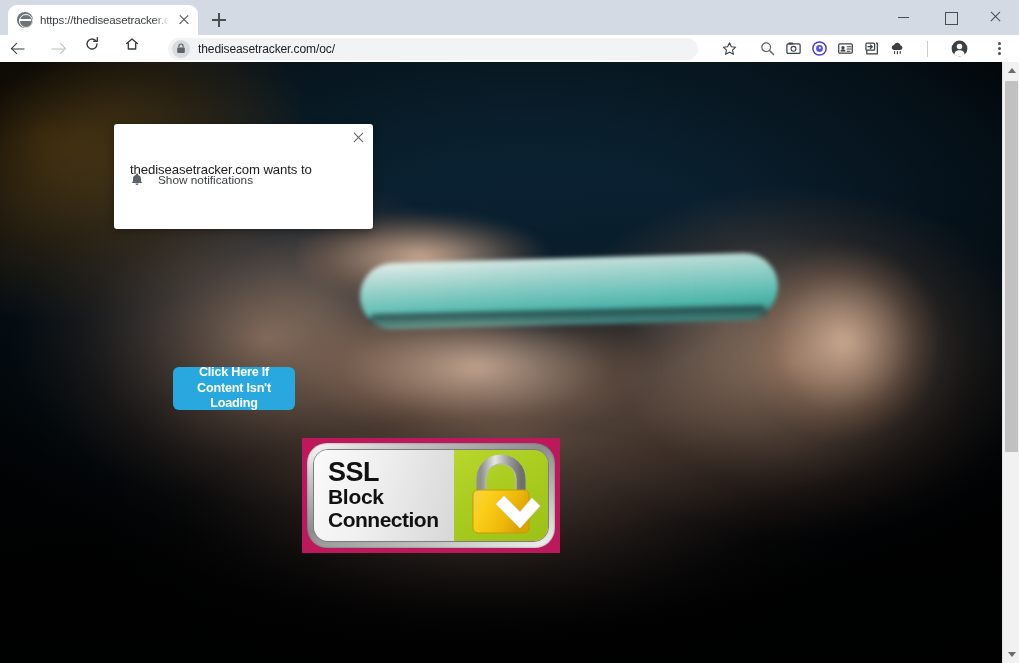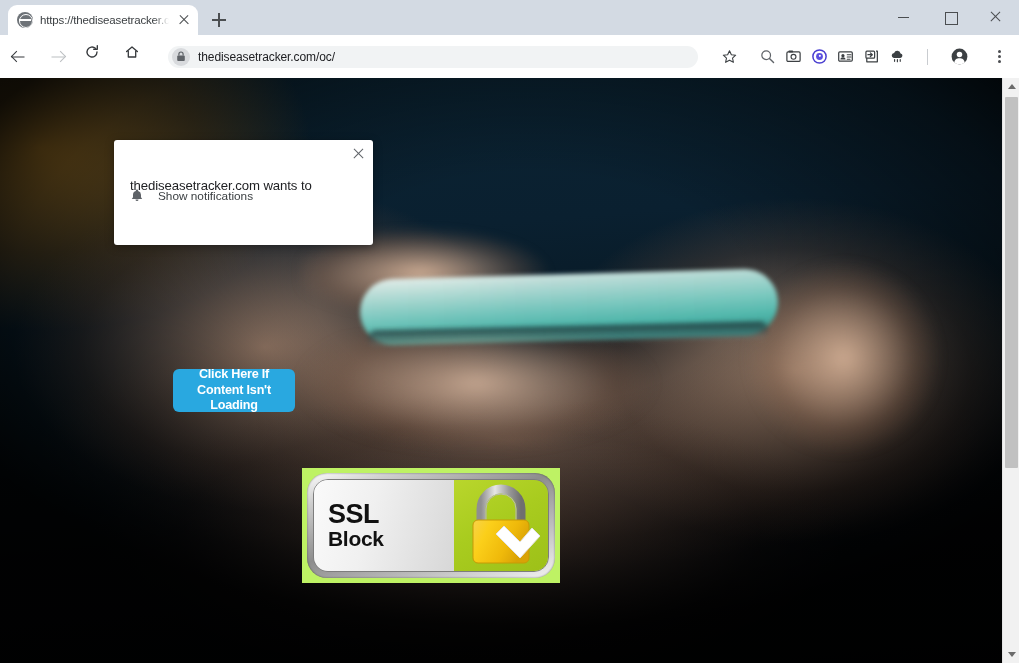--- a/index.html
+++ b/index.html
@@ -105,21 +105,21 @@
   }
   .wc-close::before, .wc-close::after {
     content: ""; position: absolute; left: 16px; top: 16.4px;
     width: 13px; height: 1.2px; background: #4a4d50;
   }
   .wc-close::before { transform: rotate(45deg); }
   .wc-close::after  { transform: rotate(-45deg); }
 
   
   .toolbar {
-    height: 43px;
+    height: 27px;
     background: #ffffff;
     display: flex; align-items: center;
     padding: 0 6px 0 4px;
     gap: 12px;
     flex: 0 0 auto;
   }
   .navbtn {
     width: 28px; height: 26px; position: relative; flex: 0 0 28px;
   }
   .arrow-back, .arrow-fwd {
@@ -250,43 +250,43 @@
   .thumb-right {
     position: absolute; left: 740px; top: 170px;
     width: 230px; height: 220px;
     background: radial-gradient(ellipse 50% 52% at 45% 50%, rgba(224,186,158,0.84) 0%, rgba(146,106,82,0.28) 62%, rgba(0,0,0,0) 85%);
     filter: blur(6px);
   }
 
   
   .cta {
     position: absolute;
-    left: 173px; top: 291px;
+    left: 173px; top: 305px;
     width: 122px; height: 43px;
     background: #29a8e0;
     border-radius: 6px;
     display: flex; align-items: center; justify-content: center;
     box-shadow: 0 0 0 0 rgba(0,0,0,0);
   }
   .cta-text {
     color: #ffffff;
     font-size: 12.6px;
     font-weight: bold;
     line-height: 15.4px;
     text-align: center;
     letter-spacing: -0.2px;
     padding: 0 4px;
   }
 
   
   .ssl-wrap {
     position: absolute;
-    left: 302px; top: 390px;
+    left: 302px; top: 376px;
     width: 258px; height: 115px;
-    background: #bef264;
+    background: #be185d;
     padding: 5px;
   }
   .ssl-badge {
     width: 100%; height: 100%;
     border-radius: 20px;
     padding: 6px;
     background: linear-gradient(160deg,#fdfdfd 0%,#cfcfcf 16%,#8d8d8d 46%,#bdbdbd 72%,#f3f3f3 100%);
     box-shadow: inset 0 0 2px rgba(0,0,0,0.5);
   }
   .ssl-inner {
@@ -528,20 +528,21 @@
     <div class="cta">
       <div class="cta-text">Click Here If Content Isn't Loading</div>
     </div>
 
     <div class="ssl-wrap">
       <div class="ssl-badge">
         <div class="ssl-inner">
           <div class="ssl-left">
             <div class="ssl-l1">SSL</div>
             <div class="ssl-l2">Block</div>
+            <div class="ssl-l3">Connection</div>
           </div>
           <div class="ssl-right">
             <svg width="82" height="88" viewBox="0 0 82 88">
               <defs>
                 <linearGradient id="shk" x1="0" y1="0" x2="1" y2="0">
                   <stop offset="0%" stop-color="#8f8f8f"></stop>
                   <stop offset="35%" stop-color="#e6e6e6"></stop>
                   <stop offset="70%" stop-color="#9a9a9a"></stop>
                   <stop offset="100%" stop-color="#6f6f6f"></stop>
                 </linearGradient>

